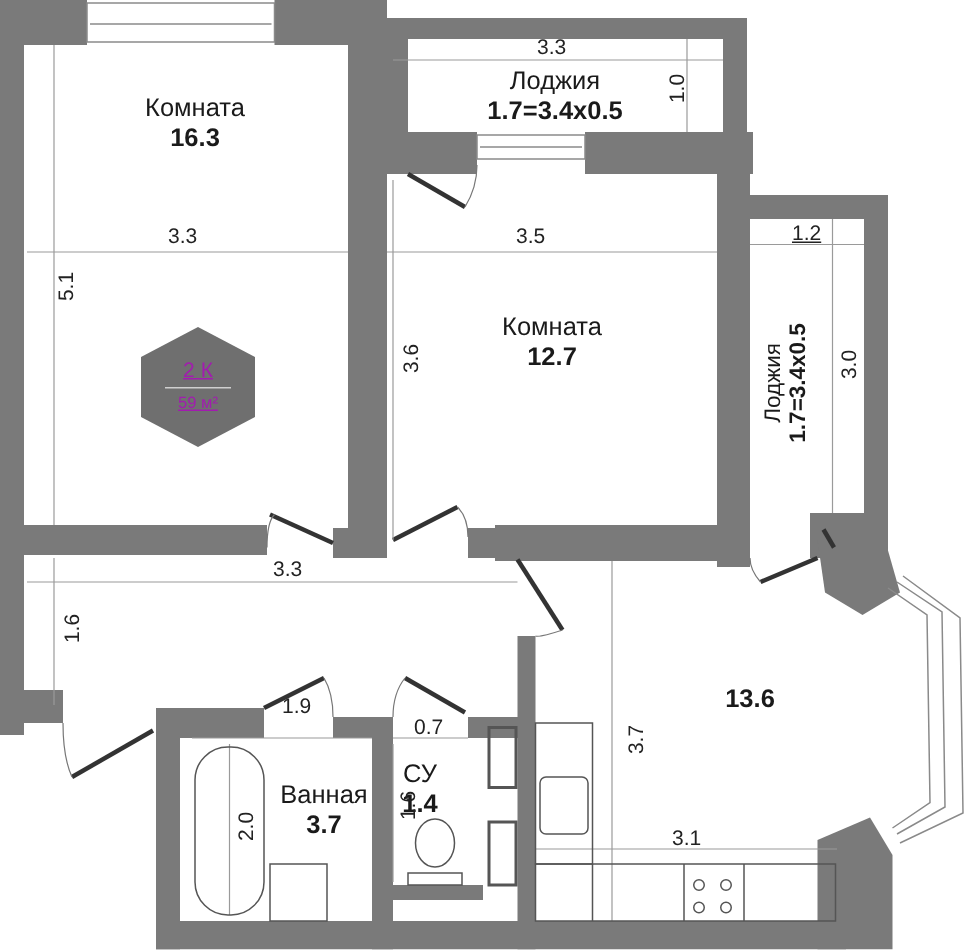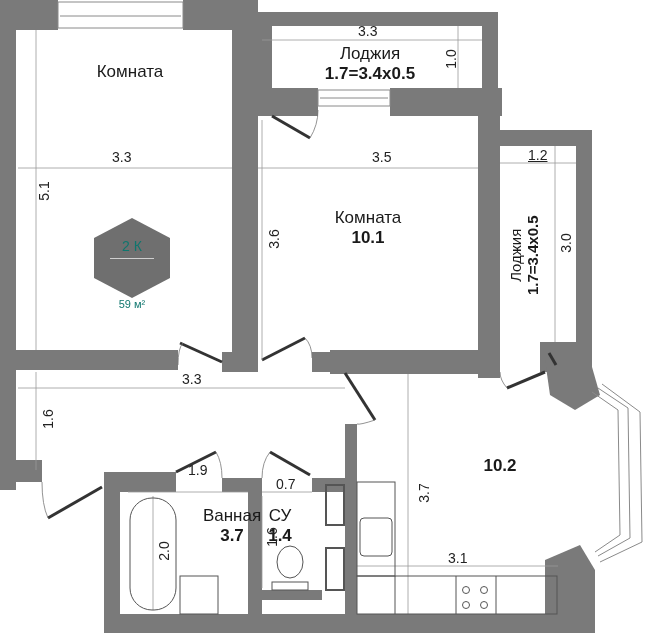--- a/index.html
+++ b/index.html
@@ -4,23 +4,23 @@
 <style>
   html, body { margin: 0; padding: 0; background: #ffffff; }
   body { width: 645px; height: 633px; position: relative; overflow: hidden; font-family: "Liberation Sans", "DejaVu Sans", sans-serif; }
   #plan { position: absolute; left: 0; top: 0; width: 645px; height: 633px; }
   .lbl { position: absolute; color: #1a1a1a; text-align: center; white-space: nowrap; line-height: 1.15; }
   .lbl .name { font-size: 17px; display: block; }
   .lbl .area { font-size: 17px; font-weight: bold; display: block; }
   .dim { position: absolute; font-size: 14px; color: #222; white-space: nowrap; line-height: 1; }
   .rot { transform: rotate(-90deg); transform-origin: center center; }
   .badge { position: absolute; left: 94px; top: 218px; width: 76px; height: 80px; }
-  .badge-text { position: absolute; left: 0; width: 76px; text-align: center; color: #0f766e; }
+  .badge-text { position: absolute; left: 0; width: 76px; text-align: center; color: #a21caf; text-decoration: underline; }
   .badge-top { top: 20px; font-size: 14px; }
-  .badge-bot { top: 45px; font-size: 11px; margin-top: 35px; }
+  .badge-bot { top: 45px; font-size: 11px; }
   .badge-line { position: absolute; left: 16px; top: 40px; width: 44px; height: 1px; background: #cfcfcf; }
 </style>
 </head>
 <body>
 
 <svg id="plan" viewBox="0 0 645 633" xmlns="http://www.w3.org/2000/svg">
 
   <g fill="#7a7a7a">
 
     <rect x="0" y="0" width="58" height="30"></rect>
@@ -144,52 +144,53 @@
 </svg>
 
 <div class="badge">
   <div class="badge-text badge-top">2 К</div>
   <div class="badge-line"></div>
   <div class="badge-text badge-bot">59 м²</div>
 </div>
 
 <div class="lbl" style="left:80px;top:62px;width:100px;">
   <span class="name">Комната</span>
+  <span class="area">16.3</span>
 </div>
 <div class="lbl" style="left:290px;top:44px;width:160px;">
   <span class="name">Лоджия</span>
   <span class="area">1.7=3.4x0.5</span>
 </div>
 <div class="lbl" style="left:318px;top:208px;width:100px;">
   <span class="name">Комната</span>
-  <span class="area">10.1</span>
+  <span class="area">12.7</span>
 </div>
 <div class="lbl rot" style="left:459px;top:238px;width:130px;">
   <span class="name" style="font-size:15px;">Лоджия</span>
   <span class="area" style="font-size:15px;">1.7=3.4x0.5</span>
 </div>
 <div class="lbl" style="left:125px;top:404px;width:120px;">
 </div>
 <div class="lbl" style="left:450px;top:456px;width:100px;">
-  <span class="area">10.2</span>
+  <span class="area">13.6</span>
 </div>
-<div class="lbl" style="left:176px;top:506px;width:80px;padding-left:16px;">
+<div class="lbl" style="left:176px;top:520px;width:80px;">
   <span class="name">Ванная</span>
   <span class="area">3.7</span>
 </div>
 <div class="lbl" style="left:260px;top:506px;width:40px;">
   <span class="name">СУ</span>
   <span class="area">1.4</span>
 </div>
 
 <div class="dim" style="left:112px;top:150px;">3.3</div>
 <div class="dim rot" style="left:34px;top:184px;">5.1</div>
 <div class="dim" style="left:358px;top:24px;">3.3</div>
 <div class="dim rot" style="left:441px;top:52px;">1.0</div>
-<div class="dim" style="left:344px;top:150px;margin-left:28px;">3.5</div>
+<div class="dim" style="left:344px;top:150px;">3.5</div>
 <div class="dim rot" style="left:264px;top:232px;">3.6</div>
 <div class="dim" style="left:528px;top:148px;text-decoration:underline;">1.2</div>
 <div class="dim rot" style="left:556px;top:236px;">3.0</div>
 <div class="dim" style="left:182px;top:372px;">3.3</div>
 <div class="dim rot" style="left:38px;top:412px;">1.6</div>
 <div class="dim rot" style="left:414px;top:486px;">3.7</div>
 <div class="dim" style="left:448px;top:551px;">3.1</div>
 <div class="dim" style="left:188px;top:463px;">1.9</div>
 <div class="dim rot" style="left:154px;top:544px;">2.0</div>
 <div class="dim" style="left:276px;top:477px;">0.7</div>

